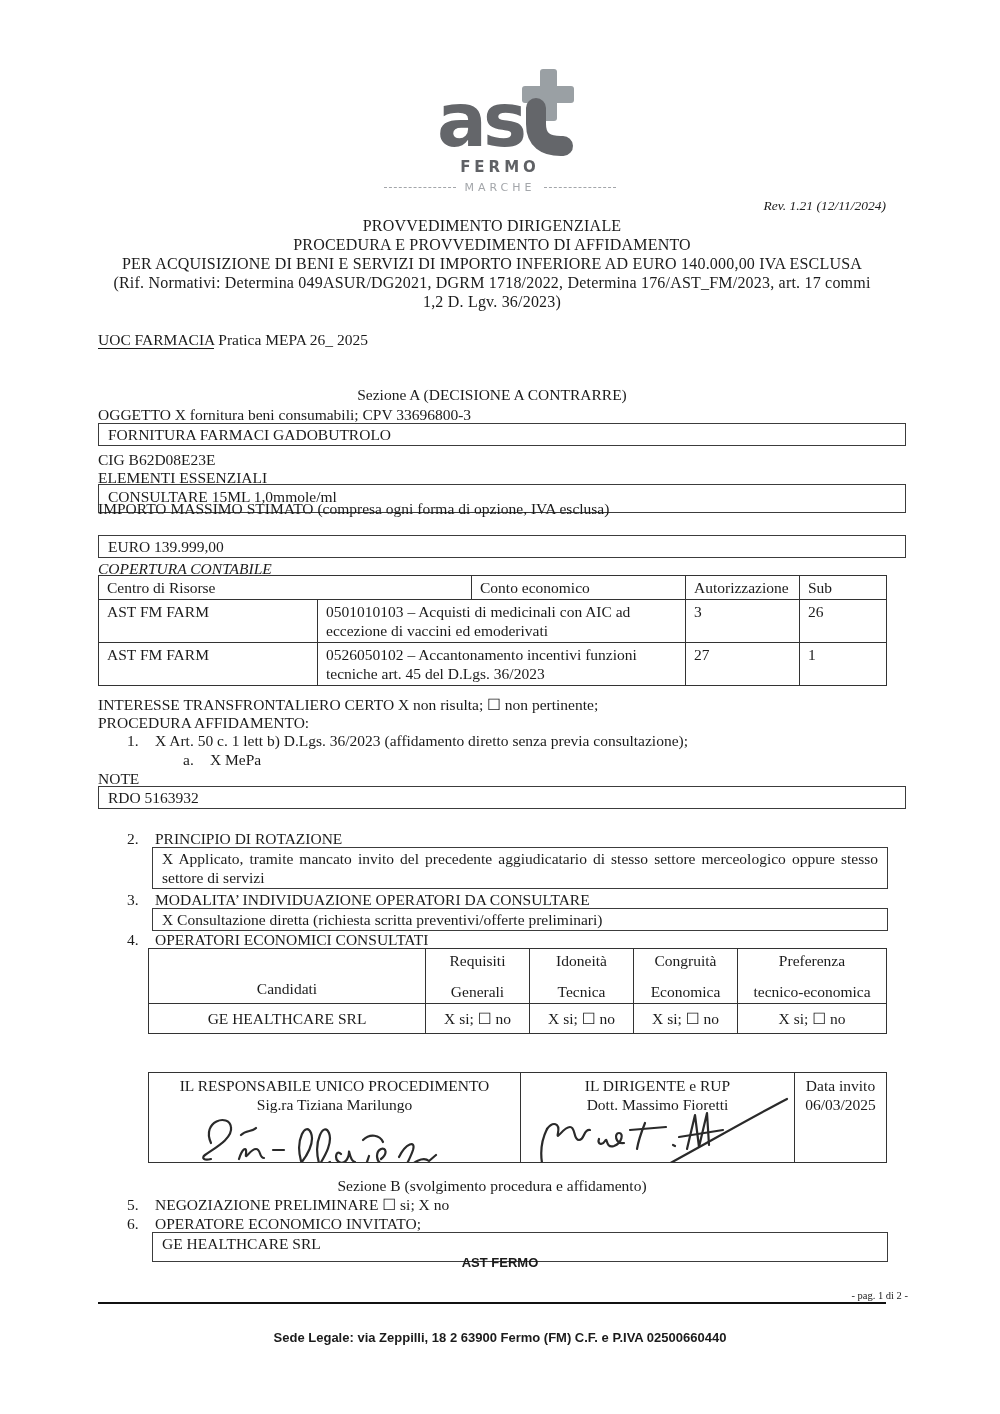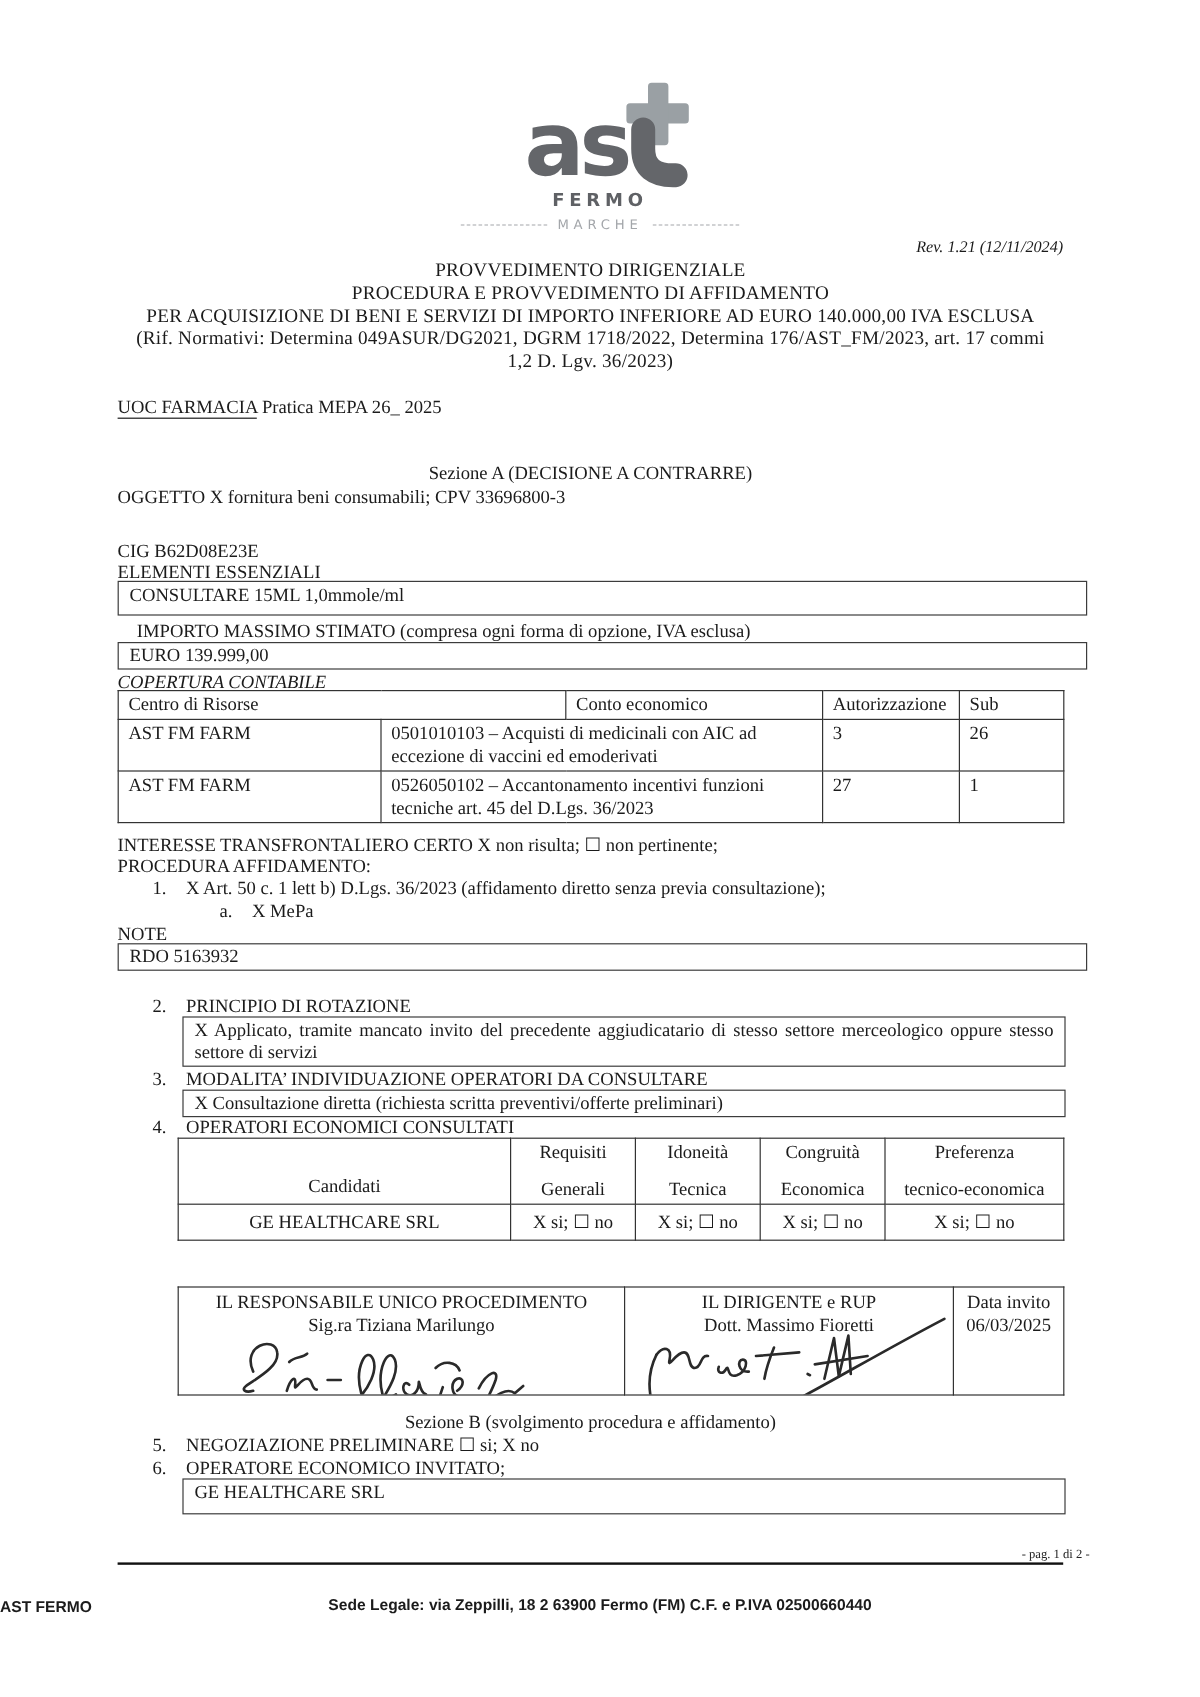--- a/index.html
+++ b/index.html
@@ -45,21 +45,21 @@
   .t-op .hdr2 div:first-child{margin-bottom:12px;}
   .t-op .op-row td{padding-top:5px;padding-bottom:5px;}
   .t-sign td{text-align:center;position:relative;height:84px;padding-top:3px;}
   .sig-svg{position:absolute;overflow:visible;pointer-events:none;}
 
   .just{text-align:justify;}
 
   
   .footer-line{left:98px;top:1302px;width:788px;border-top:2px solid #111;height:0;}
   .footer-page{top:1290px;right:92px;font-size:10.5px;color:#222;}
-  .footer-org{left:0;top:1330px;width:1000px;
+  .footer-org{left:0;top:1254px;width:1000px;text-align:center;
     font-family:"Liberation Sans", sans-serif;font-weight:bold;font-size:13px;line-height:17px;}
   .footer-addr{left:0;top:1329px;width:1000px;text-align:center;
     font-family:"Liberation Sans", sans-serif;font-weight:bold;font-size:13px;line-height:17px;}
 </style>
 </head>
 <body>
 
 <div class="page">
 
   <div class="abs logo-wrap">
@@ -88,24 +88,25 @@
     <div>(Rif. Normativi: Determina 049ASUR/DG2021, DGRM 1718/2022, Determina 176/AST_FM/2023, art. 17 commi</div>
     <div>1,2 D. Lgv. 36/2023)</div>
   </div>
 
   <div class="abs content-left body-text" style="top:330px;">
     <span class="uline">UOC FARMACIA</span><span> Pratica MEPA 26_ 2025</span>
   </div>
 
   <div class="abs content-left center body-text" style="top:385px;">Sezione A (DECISIONE A CONTRARRE)</div>
   <div class="abs content-left body-text" style="top:405px;">OGGETTO X fornitura beni consumabili; CPV 33696800-3</div>
+  <div class="abs content-left valuebox" style="top:423px;">FORNITURA FARMACI GADOBUTROLO</div>
   <div class="abs content-left body-text" style="top:450px;">CIG B62D08E23E</div>
   <div class="abs content-left body-text" style="top:468px;">ELEMENTI ESSENZIALI</div>
   <div class="abs content-left valuebox tall" style="top:484px;height:24px;">CONSULTARE 15ML 1,0mmole/ml</div>
-  <div class="abs content-left body-text" style="top:517px;margin-left:16px;">IMPORTO MASSIMO STIMATO (compresa ogni forma di opzione, IVA esclusa)</div>
+  <div class="abs content-left body-text" style="top:499px;">IMPORTO MASSIMO STIMATO (compresa ogni forma di opzione, IVA esclusa)</div>
   <div class="abs content-left valuebox" style="top:535px;">EURO 139.999,00</div>
   <div class="abs content-left body-text" style="top:559px;font-style:italic;">COPERTURA CONTABILE</div>
 
   <table class="abs t-cop" style="top:575px;left:98px;">
     <colgroup>
         <col style="width:219px">
         <col style="width:154px">
         <col style="width:214px">
         <col style="width:114px">
         <col style="width:87px">

